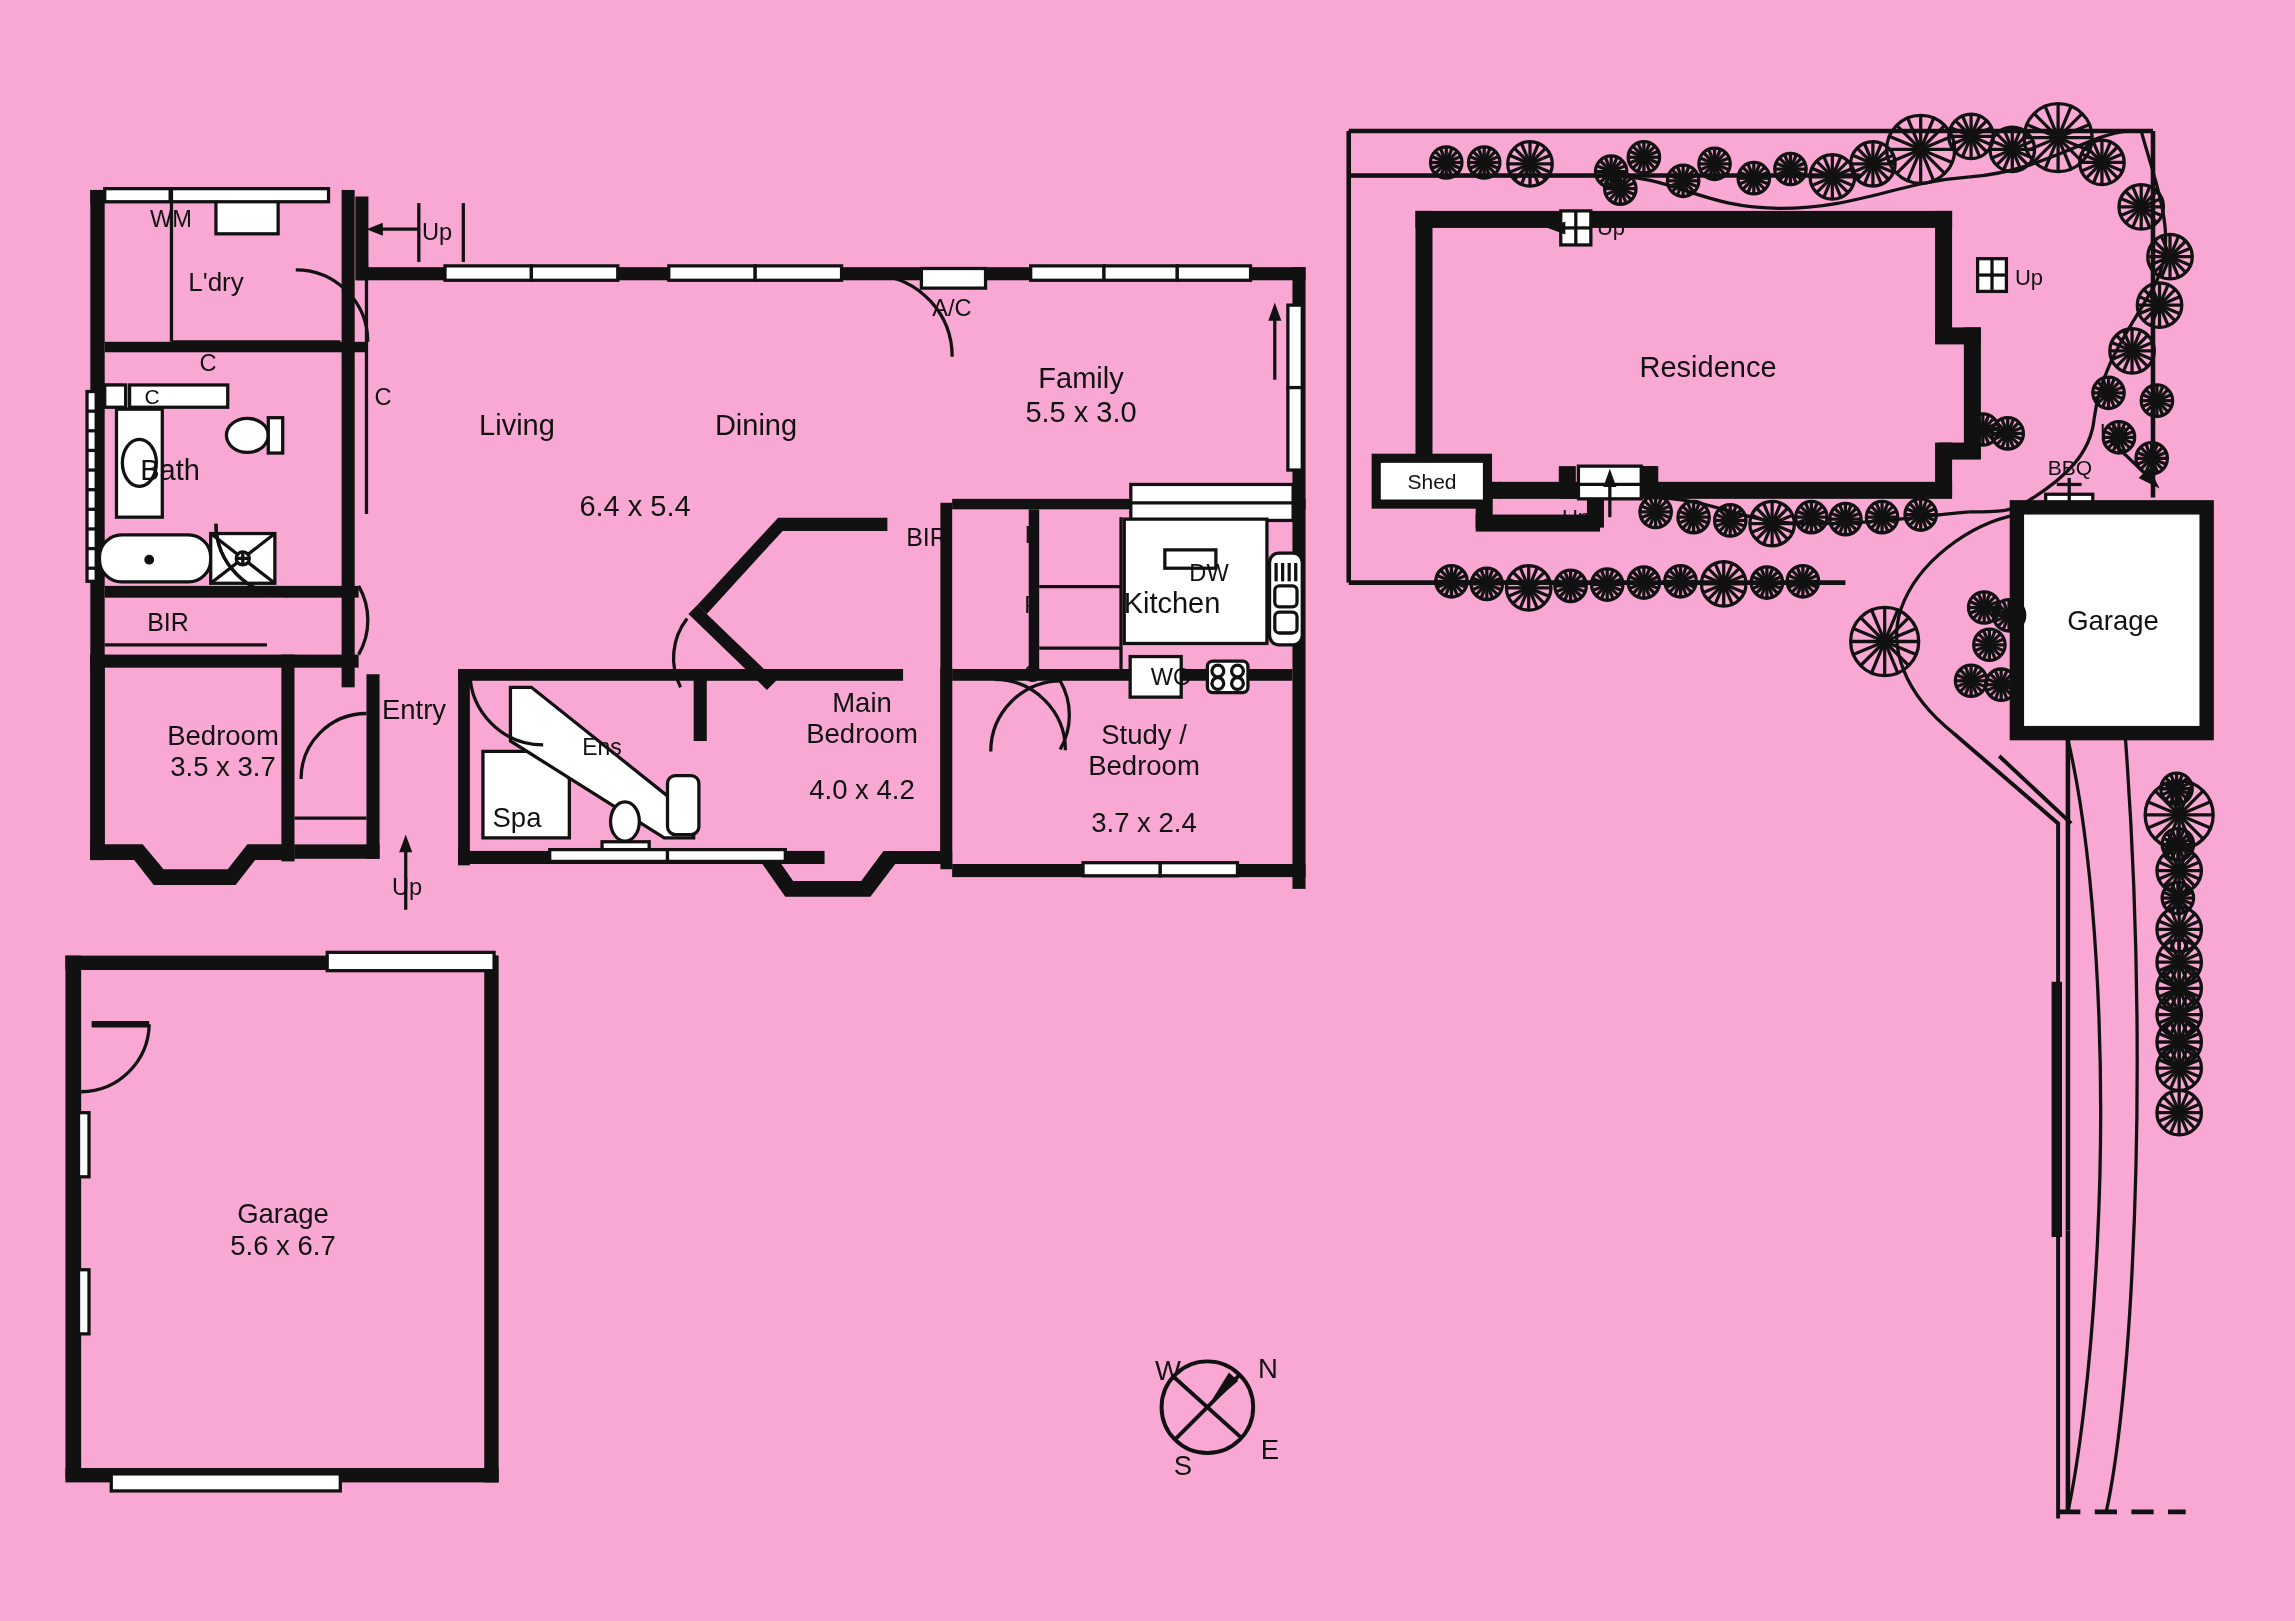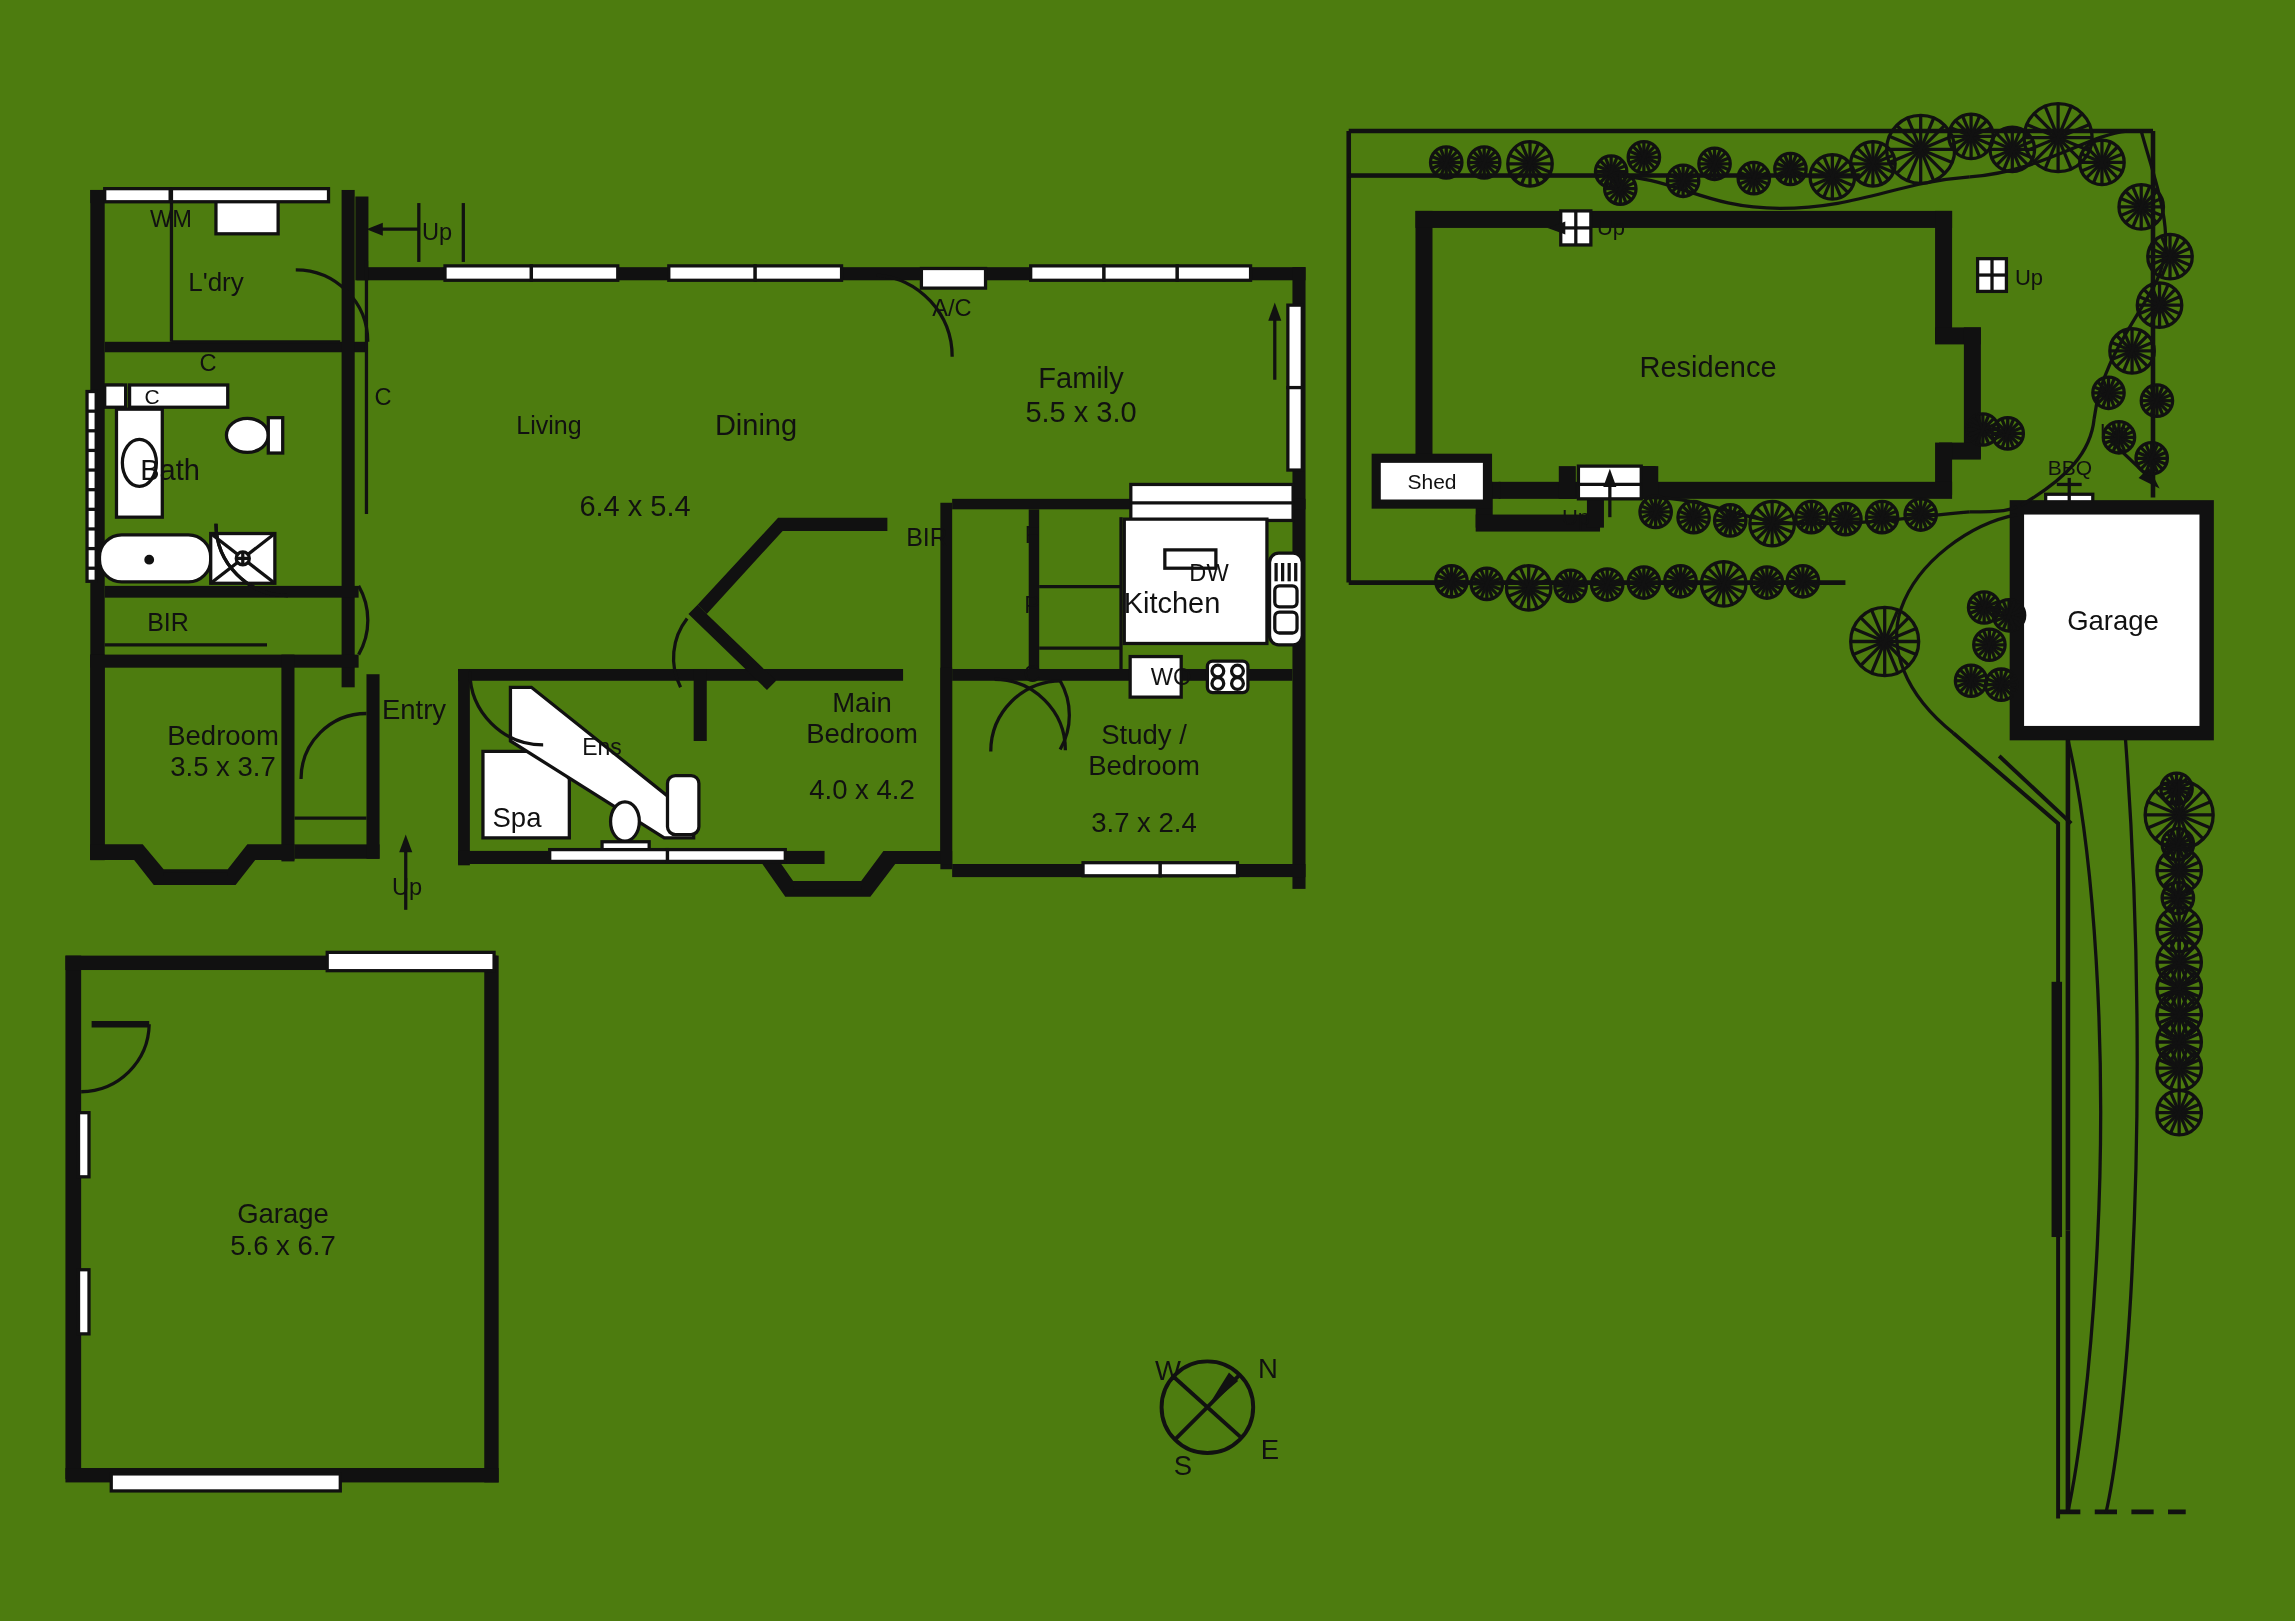--- a/index.html
+++ b/index.html
@@ -1,17 +1,17 @@
 <!DOCTYPE html>
 <html style="font-size:10.5px"><head>
 <meta charset="utf-8">
 <style>
   html,body{margin:0;padding:0;background:#ffffff;}
   body{font-family:"Liberation Sans", sans-serif;color:#000;}
-  #stage{position:relative;width:2295px;height:1622px;background:#4d7c0f;overflow:hidden;}
+  #stage{position:relative;width:2295px;height:1622px;background:#f9a8d4;overflow:hidden;}
   svg{position:absolute;left:0;top:0;}
   .lbl{position:absolute;font-family:"Liberation Sans", sans-serif;color:#111;
        white-space:pre;text-align:center;line-height:1.12;}
   .c{transform:translate(-50%,-50%);}
 </style>
 </head>
 <body>
 
 <div id="stage">
 
@@ -456,21 +456,21 @@
 <div class="lbl c" style="left:216px;top:283px;font-size:26px;">L'dry</div>
 <div class="lbl c" style="left:208px;top:363px;font-size:23.6px;">C</div>
 <div class="lbl c" style="left:152px;top:397px;font-size:21px;">C</div>
 <div class="lbl c" style="left:170px;top:470px;font-size:29px;">Bath</div>
 <div class="lbl c" style="left:168px;top:622px;font-size:25px;">BIR</div>
 <div class="lbl c" style="left:383px;top:397px;font-size:23.6px;">C</div>
 
 <div class="lbl c" style="left:223px;top:736px;font-size:27.5px;">Bedroom</div>
 <div class="lbl c" style="left:223px;top:767px;font-size:27.5px;">3.5 x 3.7</div>
 
-<div class="lbl c" style="left:517px;top:425px;font-size:25px;margin-left:32px;">Living</div>
+<div class="lbl c" style="left:517px;top:425px;font-size:29px;">Living</div>
 <div class="lbl c" style="left:756px;top:425px;font-size:29px;">Dining</div>
 <div class="lbl c" style="left:635px;top:506px;font-size:29px;">6.4 x 5.4</div>
 
 <div class="lbl c" style="left:952px;top:308px;font-size:23.6px;">A/C</div>
 <div class="lbl c" style="left:1081px;top:378px;font-size:29px;">Family</div>
 <div class="lbl c" style="left:1081px;top:412px;font-size:29px;">5.5 x 3.0</div>
 
 <div class="lbl c" style="left:927px;top:537px;font-size:25px;">BIR</div>
 <div class="lbl c" style="left:1032px;top:535px;font-size:23.6px;">F</div>
 <div class="lbl c" style="left:1032px;top:605px;font-size:23.6px;">P</div>

